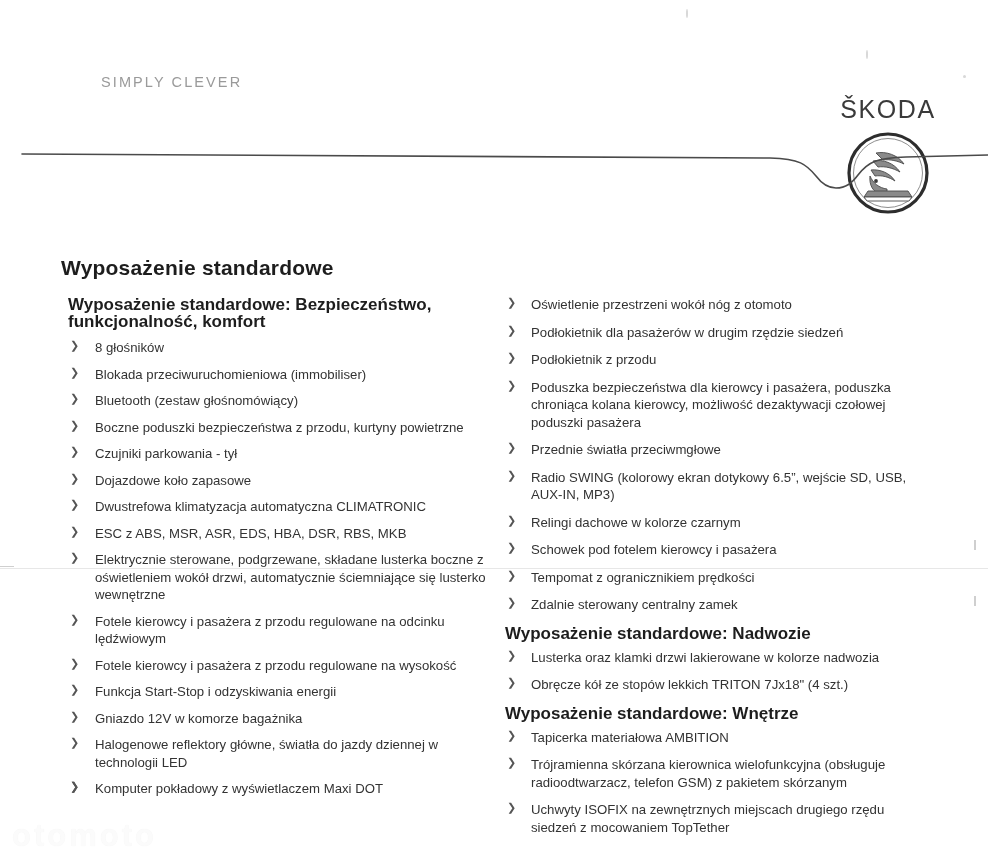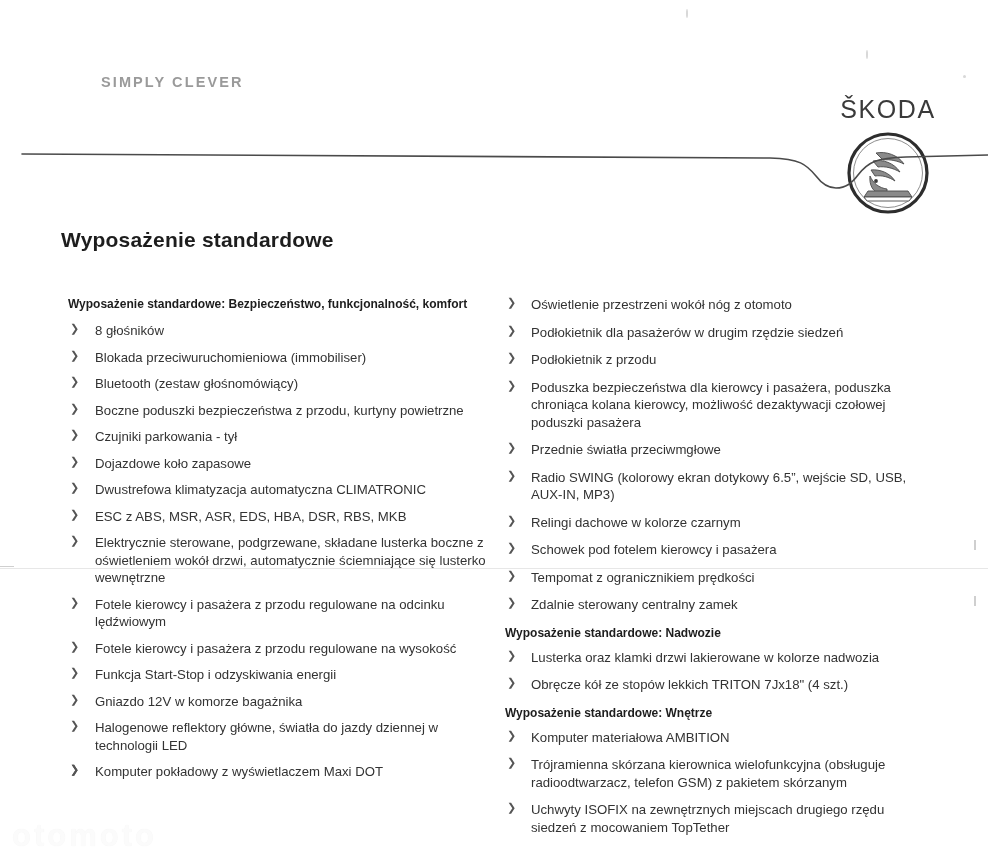--- a/index.html
+++ b/index.html
@@ -21,21 +21,21 @@
 
   
   .tagline {
     position: absolute;
     left: 101px;
     top: 74px;
     font-size: 14.5px;
     letter-spacing: 2.1px;
     color: #9a9a9a;
     white-space: nowrap;
-    font-weight: 700;
+    font-weight: 400;
   }
 
   .brand-block {
     position: absolute;
     left: 793px;
     top: 68px;
     width: 190px;
     text-align: center;
   }
   .brand-word {
@@ -67,36 +67,36 @@
   .speck {
     position: absolute;
     background: #d8d8d8;
     border-radius: 50%;
   }
 
   
   .page-title {
     position: absolute;
     left: 61px;
-    top: 228px;
+    top: 256px;
     font-size: 21px;
     font-weight: bold;
     letter-spacing: 0.2px;
     color: #1d1d1d;
   }
 
   .col {
     position: absolute;
     top: 296px;
   }
   .col-left  { left: 68px;  width: 420px; }
   .col-right { left: 505px; width: 425px; }
 
   .sub-head {
-    font-size: 12px;
+    font-size: 17px;
     font-weight: bold;
     color: #1d1d1d;
     line-height: 17px;
     margin: 0 0 9px 0;
   }
   .col-right .sub-head { margin: 11px 0 7px 0; }
 
   ul.spec {
     list-style: none;
     margin: 0;
@@ -227,21 +227,21 @@
           <li><span class="marker">❯</span><span>Tempomat z ogranicznikiem prędkości</span></li>
           <li><span class="marker">❯</span><span>Zdalnie sterowany centralny zamek</span></li>
         </ul>
         <div class="sub-head">Wyposażenie standardowe: Nadwozie</div>
         <ul class="spec">
           <li><span class="marker">❯</span><span>Lusterka oraz klamki drzwi lakierowane w kolorze nadwozia</span></li>
           <li><span class="marker">❯</span><span>Obręcze kół ze stopów lekkich TRITON 7Jx18" (4 szt.)</span></li>
         </ul>
         <div class="sub-head">Wyposażenie standardowe: Wnętrze</div>
         <ul class="spec">
-          <li><span class="marker">❯</span><span>Komputer materiałowa AMBITION</span></li>
+          <li><span class="marker">❯</span><span>Tapicerka materiałowa AMBITION</span></li>
           <li><span class="marker">❯</span><span>Trójramienna skórzana kierownica wielofunkcyjna (obsługuje radioodtwarzacz, telefon GSM) z pakietem skórzanym</span></li>
           <li><span class="marker">❯</span><span>Uchwyty ISOFIX na zewnętrznych miejscach drugiego rzędu siedzeń z mocowaniem TopTether</span></li>
         </ul>
       </div>
   </div>
 
   <div class="scanline" style="top:568px;"></div>
   <div class="edge-tick" style="left:0; top:566px; width:14px; height:1px;"></div>
   <div class="edge-tick" style="left:974px; top:540px; width:2px; height:10px;"></div>
   <div class="edge-tick" style="left:974px; top:596px; width:2px; height:10px;"></div>

